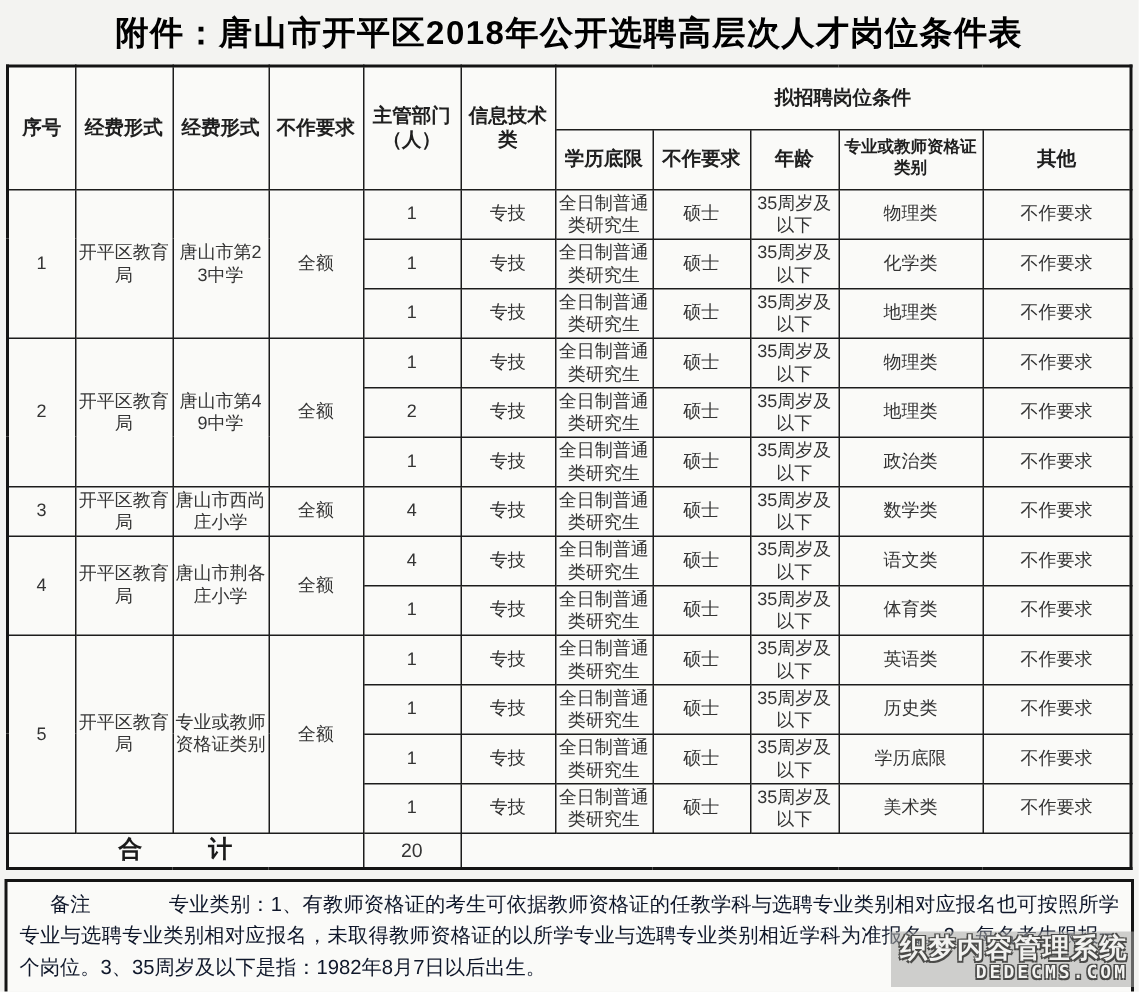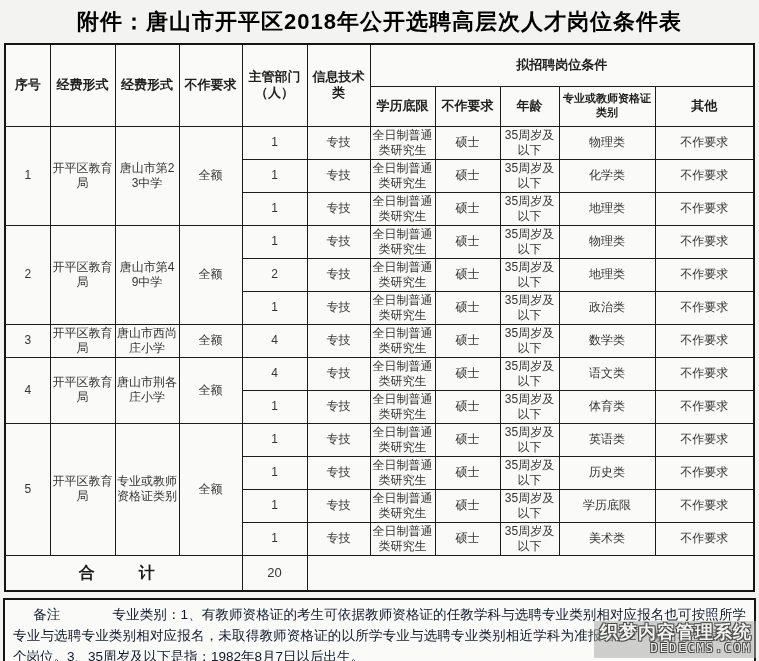--- a/index.html
+++ b/index.html
@@ -44,21 +44,21 @@
   }
   table.positions thead th {
     font-weight: bold;
     font-size: 13px;
     color: #1f1f1f;
   }
   table.positions thead tr.h1 { height: 42px; }
   table.positions thead tr.h2 { height: 40px; }
   table.positions thead th.th-major { font-size: 11px; font-family: Liberation Serif, serif; }
   table.positions tbody tr { height: 33px; }
-  table.positions tfoot tr { height: 36px; }
+  table.positions tfoot tr { height: 24px; }
   table.positions tfoot td.total-label {
     font-weight: bold;
     font-size: 16px;
     letter-spacing: 14px;
     color: #1a1a1a;
   }
   table.positions tfoot td.total-count {
     font-size: 13px;
     text-align: center;
   }
@@ -94,21 +94,21 @@
   .watermark .wm-cn {
     display: block;
     font-weight: bold;
     font-size: 18px;
     letter-spacing: 1px;
     color: #f2f2f0;
     text-shadow: -1px -1px 0 #4a4a48, 1px -1px 0 #4a4a48, -1px 1px 0 #4a4a48, 1px 1px 0 #4a4a48;
   }
   .watermark .wm-en {
     display: block;
-    font-weight: normal;
+    font-weight: bold;
     font-size: 12px;
     letter-spacing: 2px;
     font-family: "DejaVu Sans Mono", monospace;
     color: #f2f2f0;
     text-shadow: -1px -1px 0 #4a4a48, 1px -1px 0 #4a4a48, -1px 1px 0 #4a4a48, 1px 1px 0 #4a4a48;
   }
 </style>
 </head>
 <body>
 

